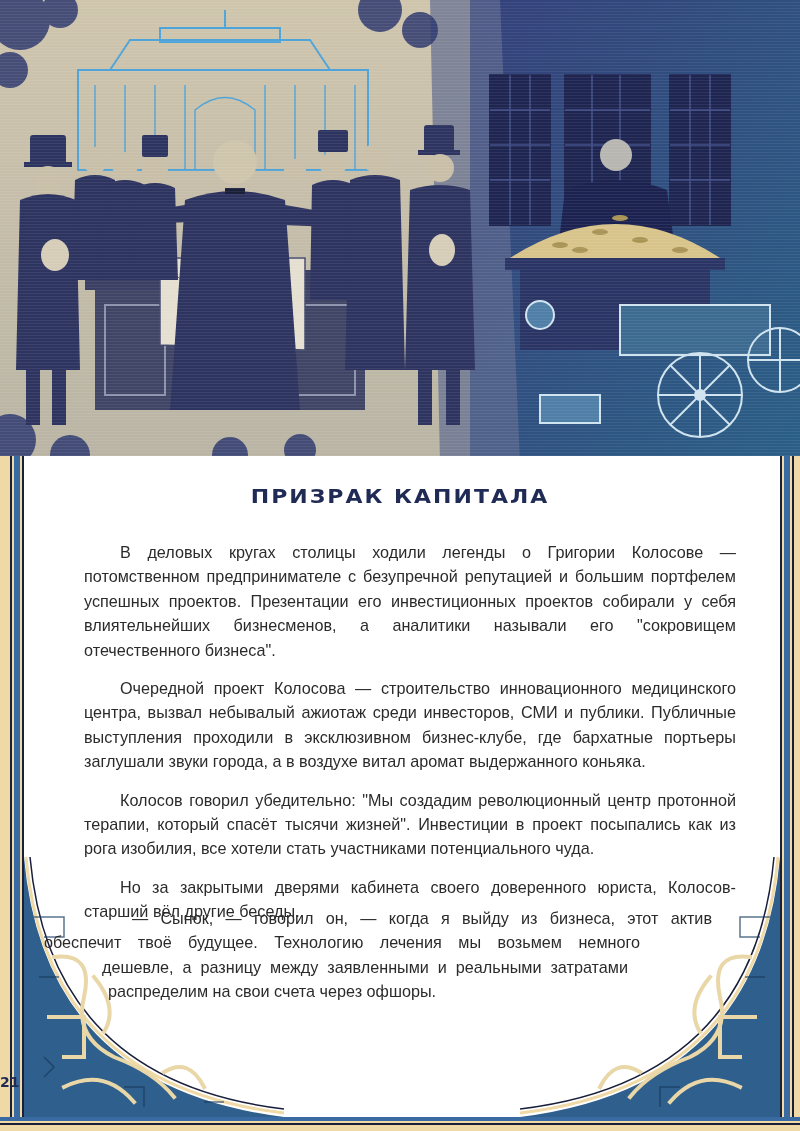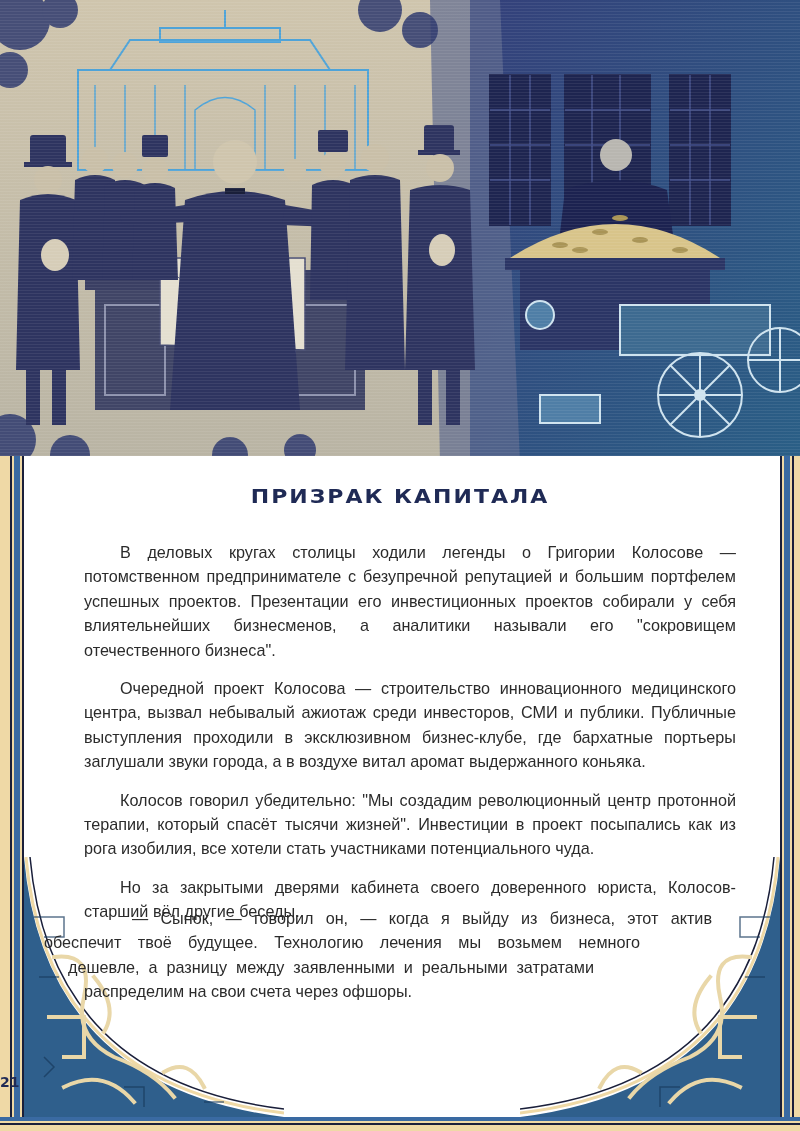--- a/index.html
+++ b/index.html
@@ -290,17 +290,17 @@
 <div class="body-text">
   <p>В деловых кругах столицы ходили легенды о Григории Колосове — потомственном предпринимателе с безупречной репутацией и большим портфелем успешных проектов. Презентации его инвестиционных проектов собирали у себя влиятельнейших бизнесменов, а аналитики называли его "сокровищем отечественного бизнеса".</p>
   <p>Очередной проект Колосова — строительство инновационного медицинского центра, вызвал небывалый ажиотаж среди инвесторов, СМИ и публики. Публичные выступления проходили в эксклюзивном бизнес-клубе, где бархатные портьеры заглушали звуки города, а в воздухе витал аромат выдержанного коньяка.</p>
   <p>Колосов говорил убедительно: "Мы создадим революционный центр протонной терапии, который спасёт тысячи жизней". Инвестиции в проект посыпались как из рога изобилия, все хотели стать участниками потенциального чуда.</p>
   <p>Но за закрытыми дверями кабинета своего доверенного юриста, Колосов-старший вёл другие беседы.</p>
 </div>
 
 <div class="quote">
   <span class="ql" style="margin-left:132px; width:580px;">— Сынок, — говорил он, — когда я выйду из бизнеса, этот актив</span>
   <span class="ql" style="margin-left:44px; width:596px;">обеспечит твоё будущее. Технологию лечения мы возьмем немного</span>
-  <span class="ql" style="margin-left:68px; width:526px;">дешевле, а разницу между заявленными и реальными затратами</span>
-  <span class="ql last" style="margin-left:84px; width:500px;">распределим на свои счета через офшоры.</span>
+  <span class="ql" style="margin-left:102px; width:526px;">дешевле, а разницу между заявленными и реальными затратами</span>
+  <span class="ql last" style="margin-left:108px; width:500px;">распределим на свои счета через офшоры.</span>
 </div>
 
 <div class="page-number">21</div>
 
 </body></html>

